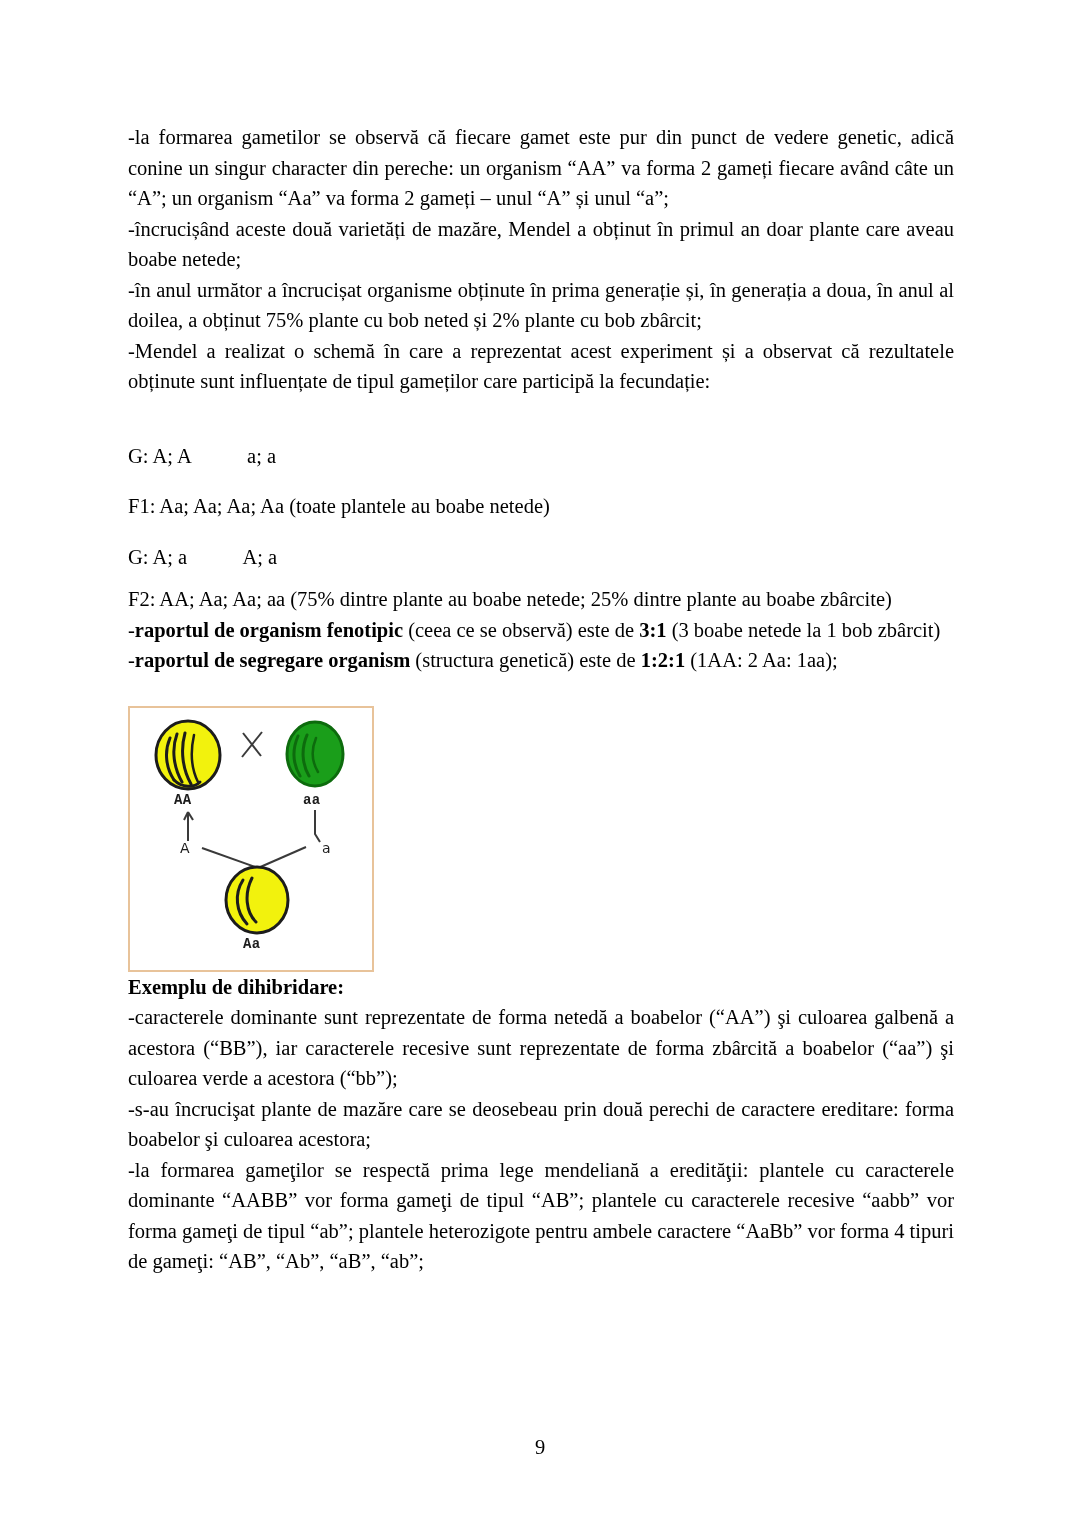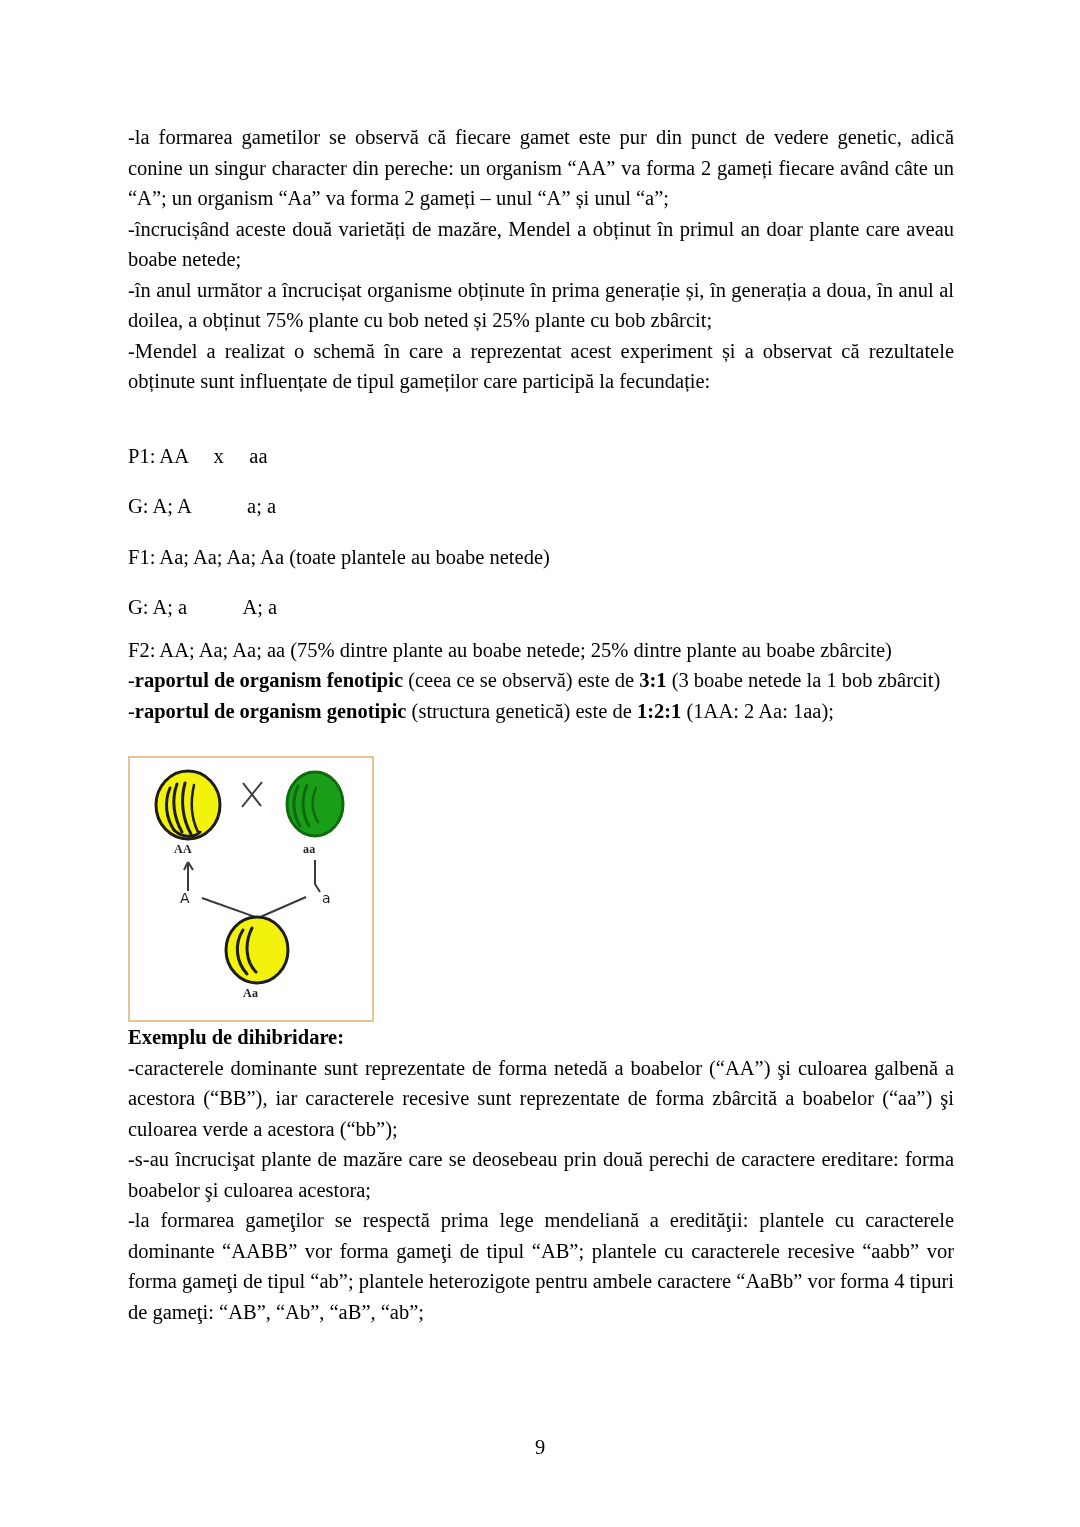--- a/index.html
+++ b/index.html
@@ -70,22 +70,22 @@
     background: #ffffff;
   }
   .fig-caption {
     font-size: 20.5px;
     line-height: 30.5px;
     font-weight: bold;
     margin-top: 5px;
   }
   .lbl {
     position: absolute;
-    font-family: Liberation Serif, serif;
-    font-size: 12px;
+    font-family: Liberation Mono, monospace;
+    font-size: 14px;
     font-weight: bold;
     color: #1c1c1c;
     letter-spacing: 0.3px;
   }
   .gam-lbl {
     position: absolute;
     font-family: "DejaVu Sans", sans-serif;
     font-size: 14px;
     color: #1c1c1c;
   }
@@ -110,35 +110,34 @@
 </head>
 <body>
 
 <div class="page">
 
   <div class="content">
 
     <div>
       <p class="para">-la formarea gametilor se observă că fiecare gamet este pur din punct de vedere genetic, adică conine un singur character din pereche: un organism “AA” va forma 2 gameți fiecare având câte un “A”; un organism “Aa” va forma 2 gameți – unul “A” și unul “a”;</p>
       <p class="para">-încrucișând aceste două varietăți de mazăre, Mendel a obținut în primul an doar plante care aveau boabe netede;</p>
-      <p class="para">-în anul următor a încrucișat organisme obținute în prima generație și, în generația a doua, în anul al doilea, a obținut 75% plante cu bob neted și 25% plante cu bob zbârcit;</p>
+      <p class="para">-în anul următor a încrucișat organisme obținute în prima generație și, în generația a doua, în anul al doilea, a obținut 75% plante cu bob neted și 2% plante cu bob zbârcit;</p>
       <p class="para">-Mendel a realizat o schemă în care a reprezentat acest experiment și a observat că rezultatele obținute sunt influențate de tipul gameților care participă la fecundație:</p>
     </div>
 
     <div class="scheme">
-      <div class="scheme-line">P1: AA     x     aa</div>
       <div class="scheme-line">G: A; A           a; a</div>
       <div class="scheme-line">F1: Aa; Aa; Aa; Aa (toate plantele au boabe netede)</div>
       <div class="scheme-line">G: A; a           A; a</div>
     </div>
 
     <div class="ratio-block">
       <div class="para">F2: AA; Aa; Aa; aa (75% dintre plante au boabe netede; 25% dintre plante au boabe zbârcite)</div>
       <div class="para"><span>-</span><b>raportul de organism fenotipic</b><span> (ceea ce se observă) este de </span><b>3:1</b><span> (3 boabe netede la 1 bob zbârcit)</span></div>
-      <div class="para nojust"><span>-</span><b>raportul de organism genotipic</b><span> (structura genetică) este de </span><b>1:2:1</b><span> (1AA: 2 Aa: 1aa);</span></div>
+      <div class="para nojust"><span>-</span><b>raportul de segregare organism</b><span> (structura genetică) este de </span><b>1:2:1</b><span> (1AA: 2 Aa: 1aa);</span></div>
     </div>
 
     <div class="figure-wrap">
       <div class="figure-box">
 
         <svg width="242" height="262" viewBox="0 0 242 262" style="position:absolute;left:0;top:0;">
 
           <g>
             <ellipse cx="58" cy="47" rx="32" ry="34" fill="#f2f20d" stroke="#1c1c1c" stroke-width="3"></ellipse>
             <path d="M40 30 C34 44 36 60 44 72" fill="none" stroke="#1c1c1c" stroke-width="3" stroke-linecap="round"></path>

